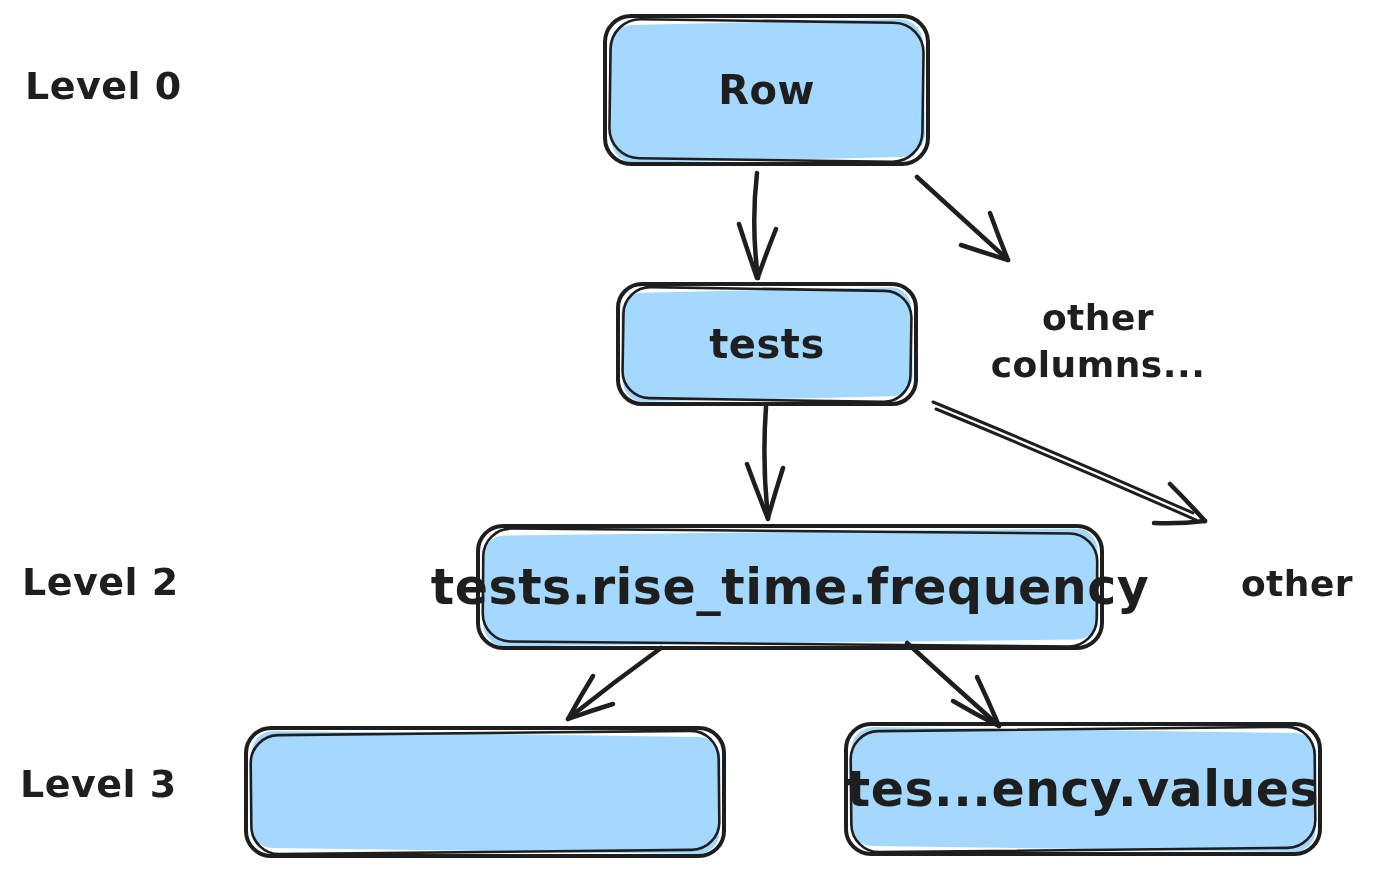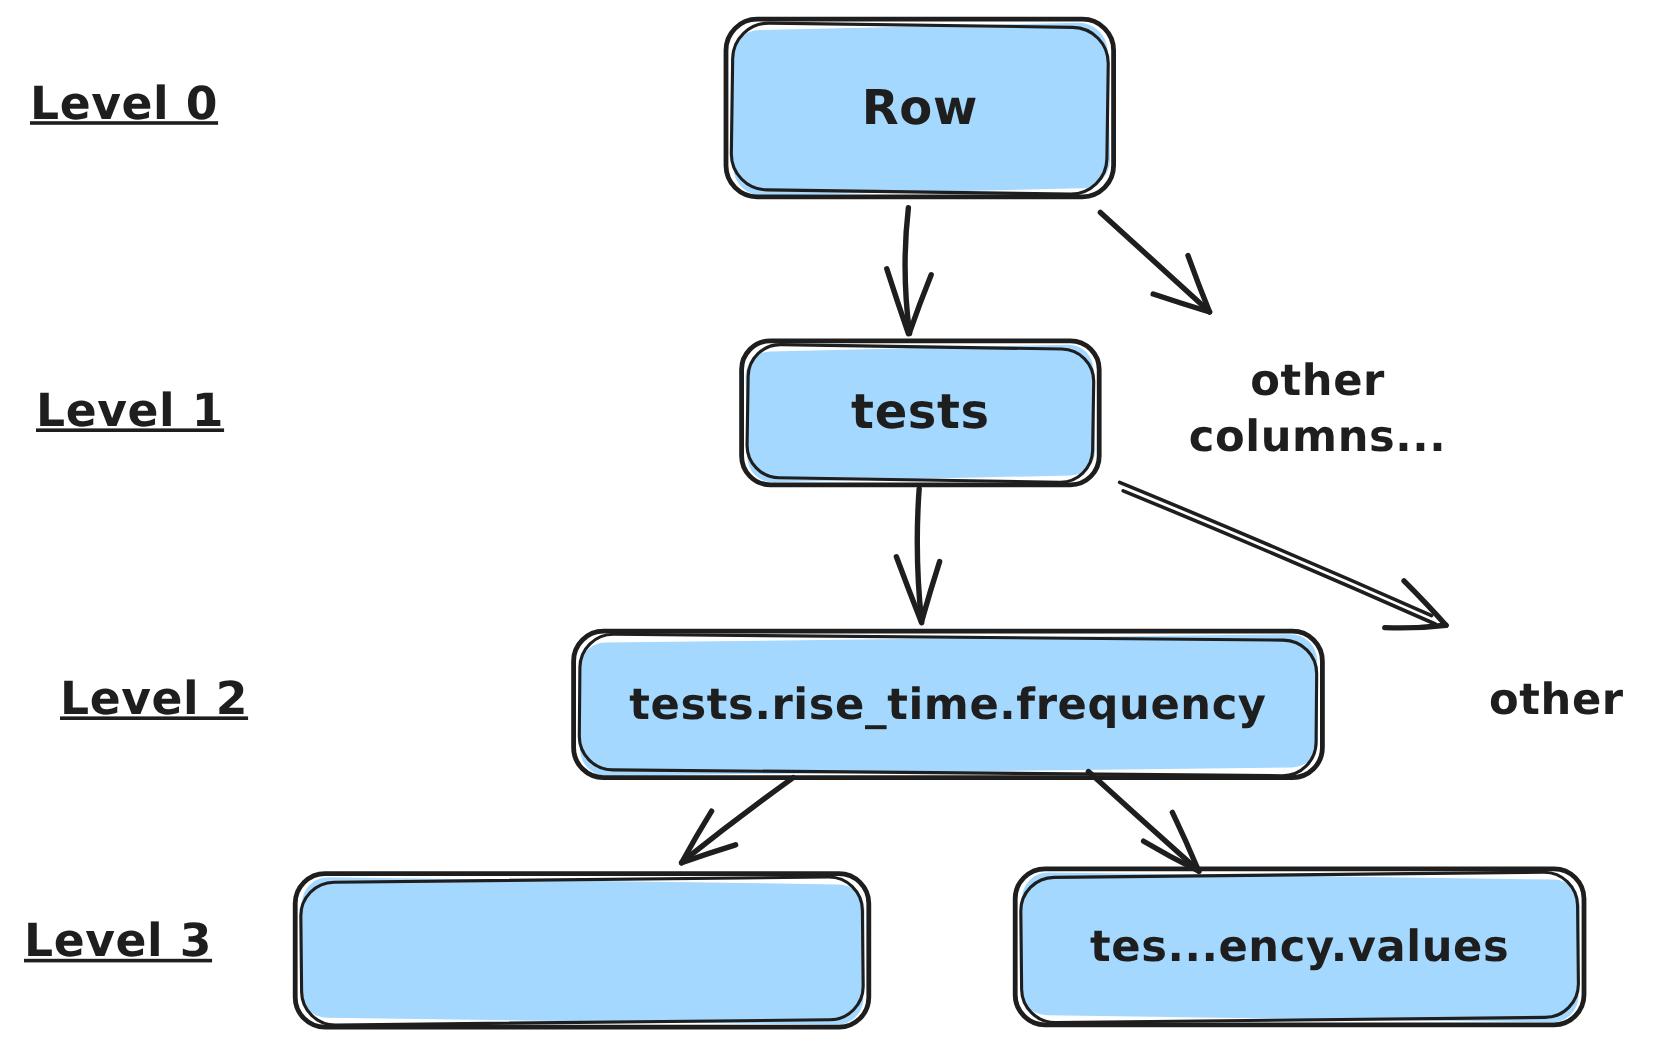--- a/index.html
+++ b/index.html
@@ -17,22 +17,22 @@
   .node-fill{fill:var(--node-fill);stroke:none;}
   .node-stroke{fill:none;stroke:var(--stroke);stroke-width:4;}
   .node-stroke.thin{stroke-width:2.6;}
   .arrow{fill:none;stroke:var(--stroke);stroke-width:4.5;stroke-linecap:round;stroke-linejoin:round;}
   .arrow.thin{stroke-width:3;}
   .label{
     position:absolute;display:flex;align-items:center;justify-content:center;
     text-align:center;font-weight:700;color:var(--stroke);letter-spacing:.5px;
     user-select:none;
   }
-  .level-label{justify-content:flex-start;font-size:38px;text-decoration:underline;}
-  .node-label{font-size:36px;}
+  .level-label{justify-content:flex-start;font-size:38px;}
+  .node-label{font-size:49px;}
   .node-label.big{font-size:40px;}
   .annotation{flex-direction:column;font-size:36px;line-height:1.3;}
 </style>
 </head>
 <body>
 
 <div class="canvas">
 
   <svg width="1397" height="871" viewBox="0 0 1397 871">
 
@@ -98,22 +98,21 @@
     </g>
 
     <g>
       <path class="arrow" d="M907 643 Q952 684 997 724"></path>
       <path class="arrow" d="M977 677 Q988 700 999 726"></path>
       <path class="arrow" d="M953 701 Q975 714 999 726"></path>
     </g>
   </svg>
 
   <div class="label level-label" style="left:25px;top:60px;width:200px;height:52px;">Level 0</div>
-  <div class="label level-label" style="left:30px;top:316px;width:200px;height:52px;">Level 1</div>
-  <div class="label level-label" style="left:22px;top:556px;width:200px;height:52px;margin-left:28px;">Level 2</div>
+  <div class="label level-label" style="left:22px;top:556px;width:200px;height:52px;">Level 2</div>
   <div class="label level-label" style="left:20px;top:758px;width:200px;height:52px;">Level 3</div>
 
   <div class="label node-label big" style="left:618px;top:284px;width:298px;height:120px;">tests</div>
   <div class="label node-label big" style="left:605px;top:16px;width:323px;height:148px;">Row</div>
   <div class="label node-label" style="left:478px;top:526px;width:624px;height:122px;">tests.rise_time.frequency</div>
   <div class="label node-label" style="left:846px;top:724px;width:474px;height:130px;">tes...ency.values</div>
 
   <div class="label annotation" style="left:985px;top:292px;width:226px;height:100px;">
     <span>other</span>
     <span>columns...</span>

